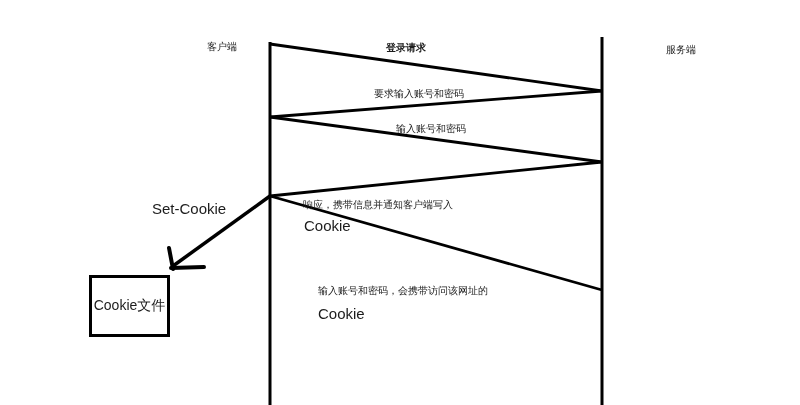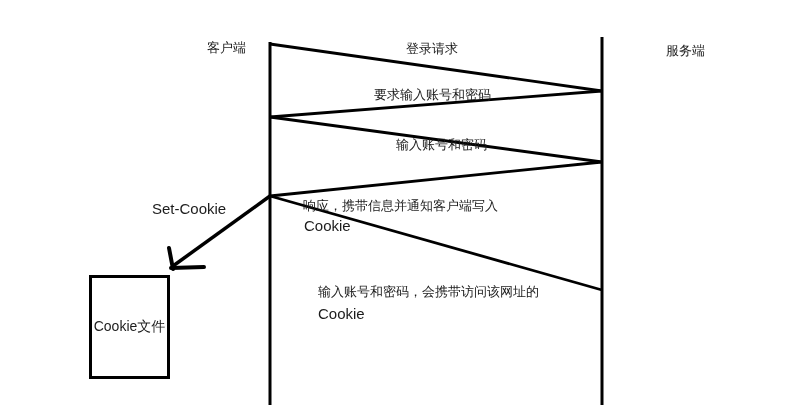--- a/index.html
+++ b/index.html
@@ -22,33 +22,33 @@
     width: 800px;
     height: 405px;
   }
   .ln {
     stroke: #000000;
     fill: none;
   }
   .lbl {
     position: absolute;
     color: #1c1c1c;
-    font-size: 13px;
+    font-size: 10px;
     line-height: 1.15;
     white-space: nowrap;
   }
   .lbl-latin {
     font-size: 15px;
   }
   .cookie-box {
     position: absolute;
     left: 89px;
     top: 275px;
     width: 81px;
-    height: 104px;
+    height: 62px;
     border: 3px solid #000000;
     box-sizing: border-box;
     display: flex;
     align-items: center;
     justify-content: center;
   }
   .cookie-box span {
     color: #1c1c1c;
     font-size: 14px;
     white-space: nowrap;
@@ -71,23 +71,23 @@
     <line class="ln" x1="270" y1="196" x2="602" y2="290" stroke-width="2.8"></line>
 
     <line class="ln" x1="270" y1="196" x2="173" y2="266" stroke-width="3.5"></line>
     <line class="ln" x1="169" y1="248" x2="173" y2="269" stroke-width="4" stroke-linecap="round"></line>
     <line class="ln" x1="171" y1="268" x2="204" y2="267" stroke-width="4" stroke-linecap="round"></line>
   </svg>
 
   <div class="lbl" style="left:207px; top:41px;">客户端</div>
   <div class="lbl" style="left:622px; top:44px;margin-left:44px;">服务端</div>
 
-  <div class="lbl" style="left:406px; top:42px;">登录请求</div>
+  <div class="lbl" style="left:386px; top:42px;font-weight:bold;">登录请求</div>
   <div class="lbl" style="left:330px; top:88px;margin-left:44px;">要求输入账号和密码</div>
-  <div class="lbl" style="left:396px; top:138px;">输入账号和密码</div>
+  <div class="lbl" style="left:396px; top:123px;">输入账号和密码</div>
   <div class="lbl" style="left:303px; top:199px;">响应，携带信息并通知客户端写入</div>
   <div class="lbl lbl-latin" style="left:304px; top:217px;">Cookie</div>
   <div class="lbl lbl-latin" style="left:152px; top:200px;">Set-Cookie</div>
   <div class="lbl" style="left:318px; top:285px;">输入账号和密码，会携带访问该网址的</div>
   <div class="lbl lbl-latin" style="left:318px; top:305px;">Cookie</div>
 
   <div class="cookie-box">
     <span>Cookie文件</span>
   </div>
 

